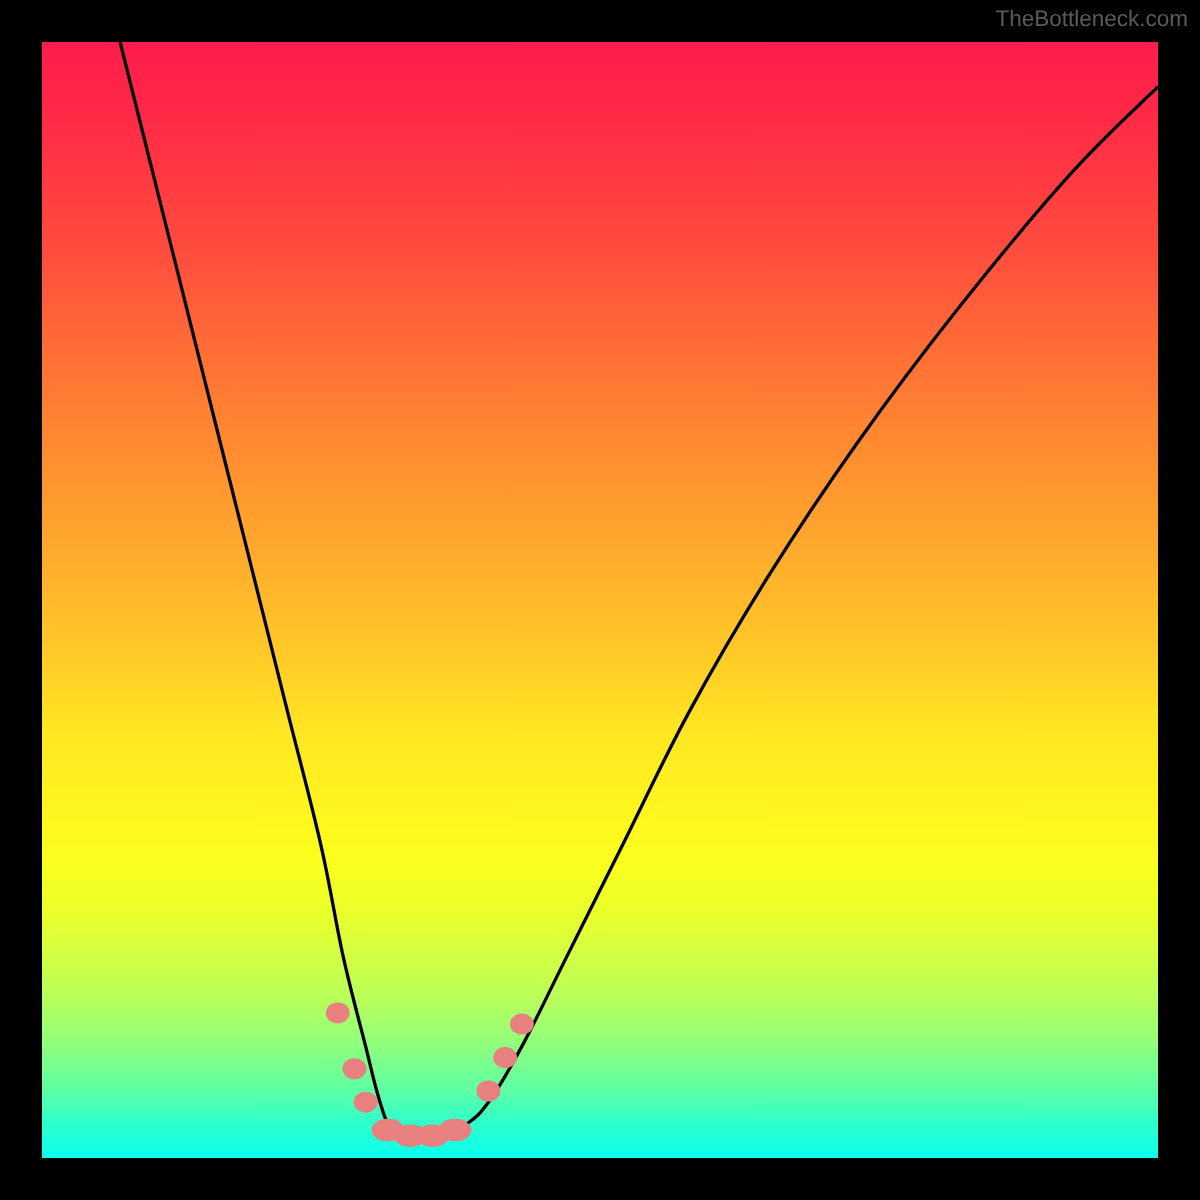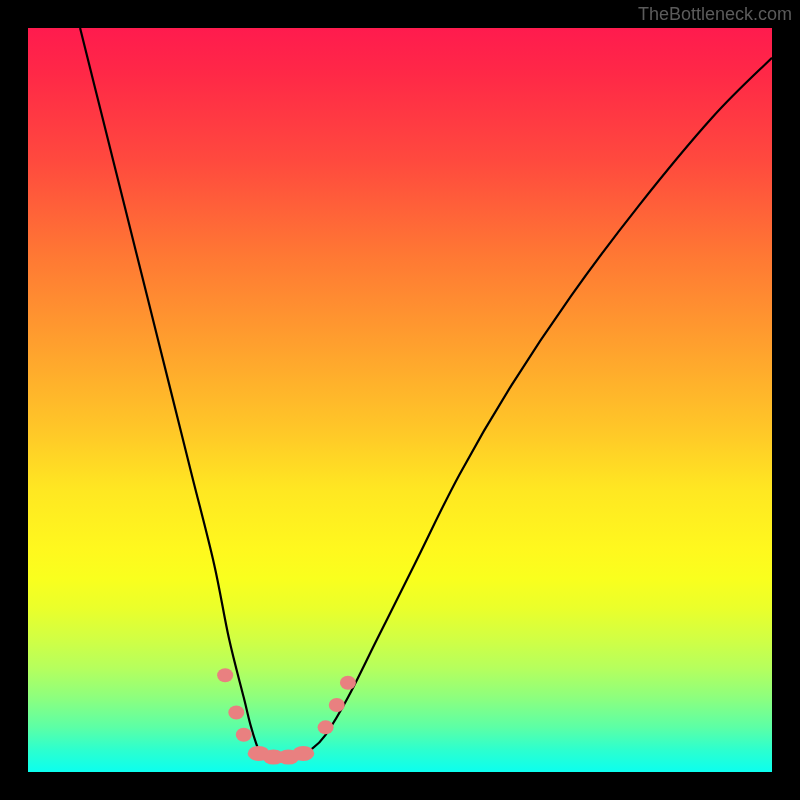--- a/index.html
+++ b/index.html
@@ -58,21 +58,21 @@
     left: 0;
     top: 0;
     width: 744px;
     height: 744px;
   }
   .attribution {
     position: absolute;
     top: 4px;
     right: 8px;
     color: #5b5b5b;
-    font-size: 18px;
+    font-size: 15px;
     font-weight: 400;
     letter-spacing: 0px;
     white-space: nowrap;
   }
 </style>
 </head>
 <body>
 
 <div class="frame">
   <div class="plot">

